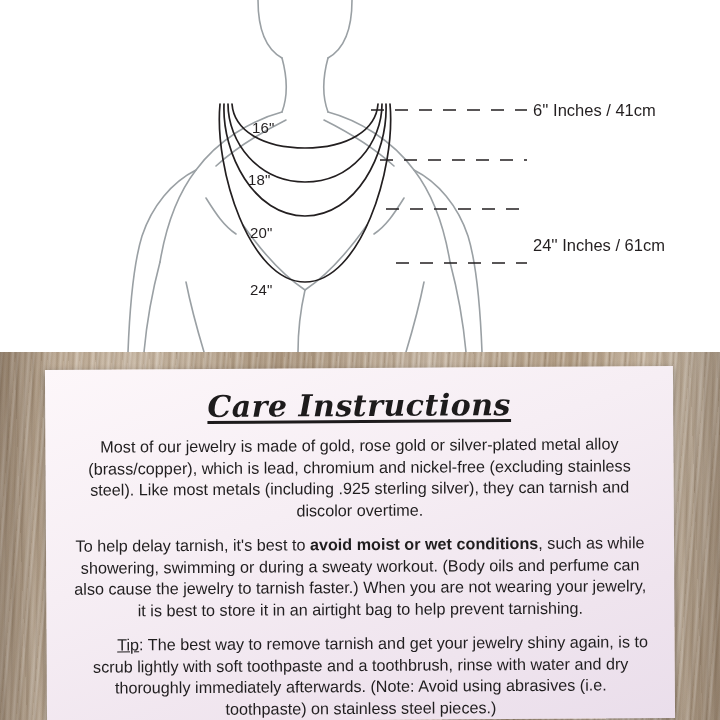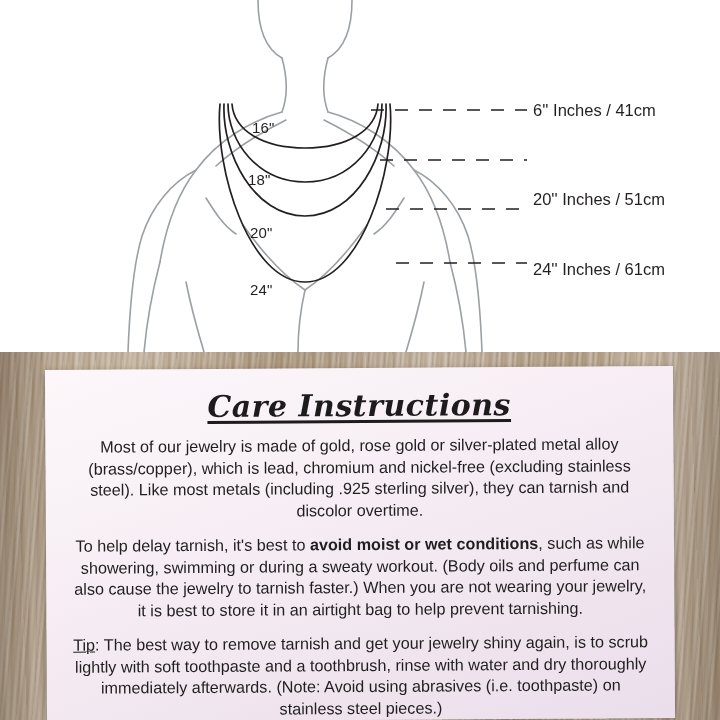--- a/index.html
+++ b/index.html
@@ -128,21 +128,21 @@
   }
   .care-para {
     text-align: center;
     font-family: "Liberation Sans", sans-serif;
     font-size: 16.2px;
     line-height: 1.33;
     color: #201e1f;
     margin: 0 0 13px 0;
   }
   .care-para b { font-weight: bold; }
-  .u { text-decoration: underline; }
+  .u { text-decoration: underline; margin-left: 44px; }
 </style>
 </head>
 <body>
 
 <div id="page">
 
   <div id="diagram">
 
     <svg width="720" height="352" viewBox="0 0 720 352">
       <g fill="none" stroke="#9aa0a4" stroke-width="1.6" stroke-linecap="round">
@@ -198,22 +198,21 @@
     <svg width="720" height="352" viewBox="0 0 720 352">
       <g stroke="#231f20" stroke-width="1.6" stroke-dasharray="13 11">
         <line x1="371" y1="110" x2="527" y2="110"></line>
         <line x1="380" y1="160" x2="527" y2="160"></line>
         <line x1="386" y1="209" x2="527" y2="209"></line>
         <line x1="396" y1="263" x2="527" y2="263"></line>
       </g>
     </svg>
 
     <div class="side-label" style="left:533px; top:101px;">6'' Inches / 41cm</div>
-    <div class="side-label" style="left:533px; top:190px;">20'' Inches / 51cm</div>
-    <div class="side-label" style="left:533px; top:260px;">24'' Inches / 61cm</div>
+    <div class="side-label" style="left:533px; top:236px;">24'' Inches / 61cm</div>
   </div>
 
   <div id="care-panel">
     <div class="wood">
       <div class="wood-dark-left"></div>
       <div class="wood-dark-right"></div>
     </div>
 
     <div id="card">
       <div id="card-inner">

